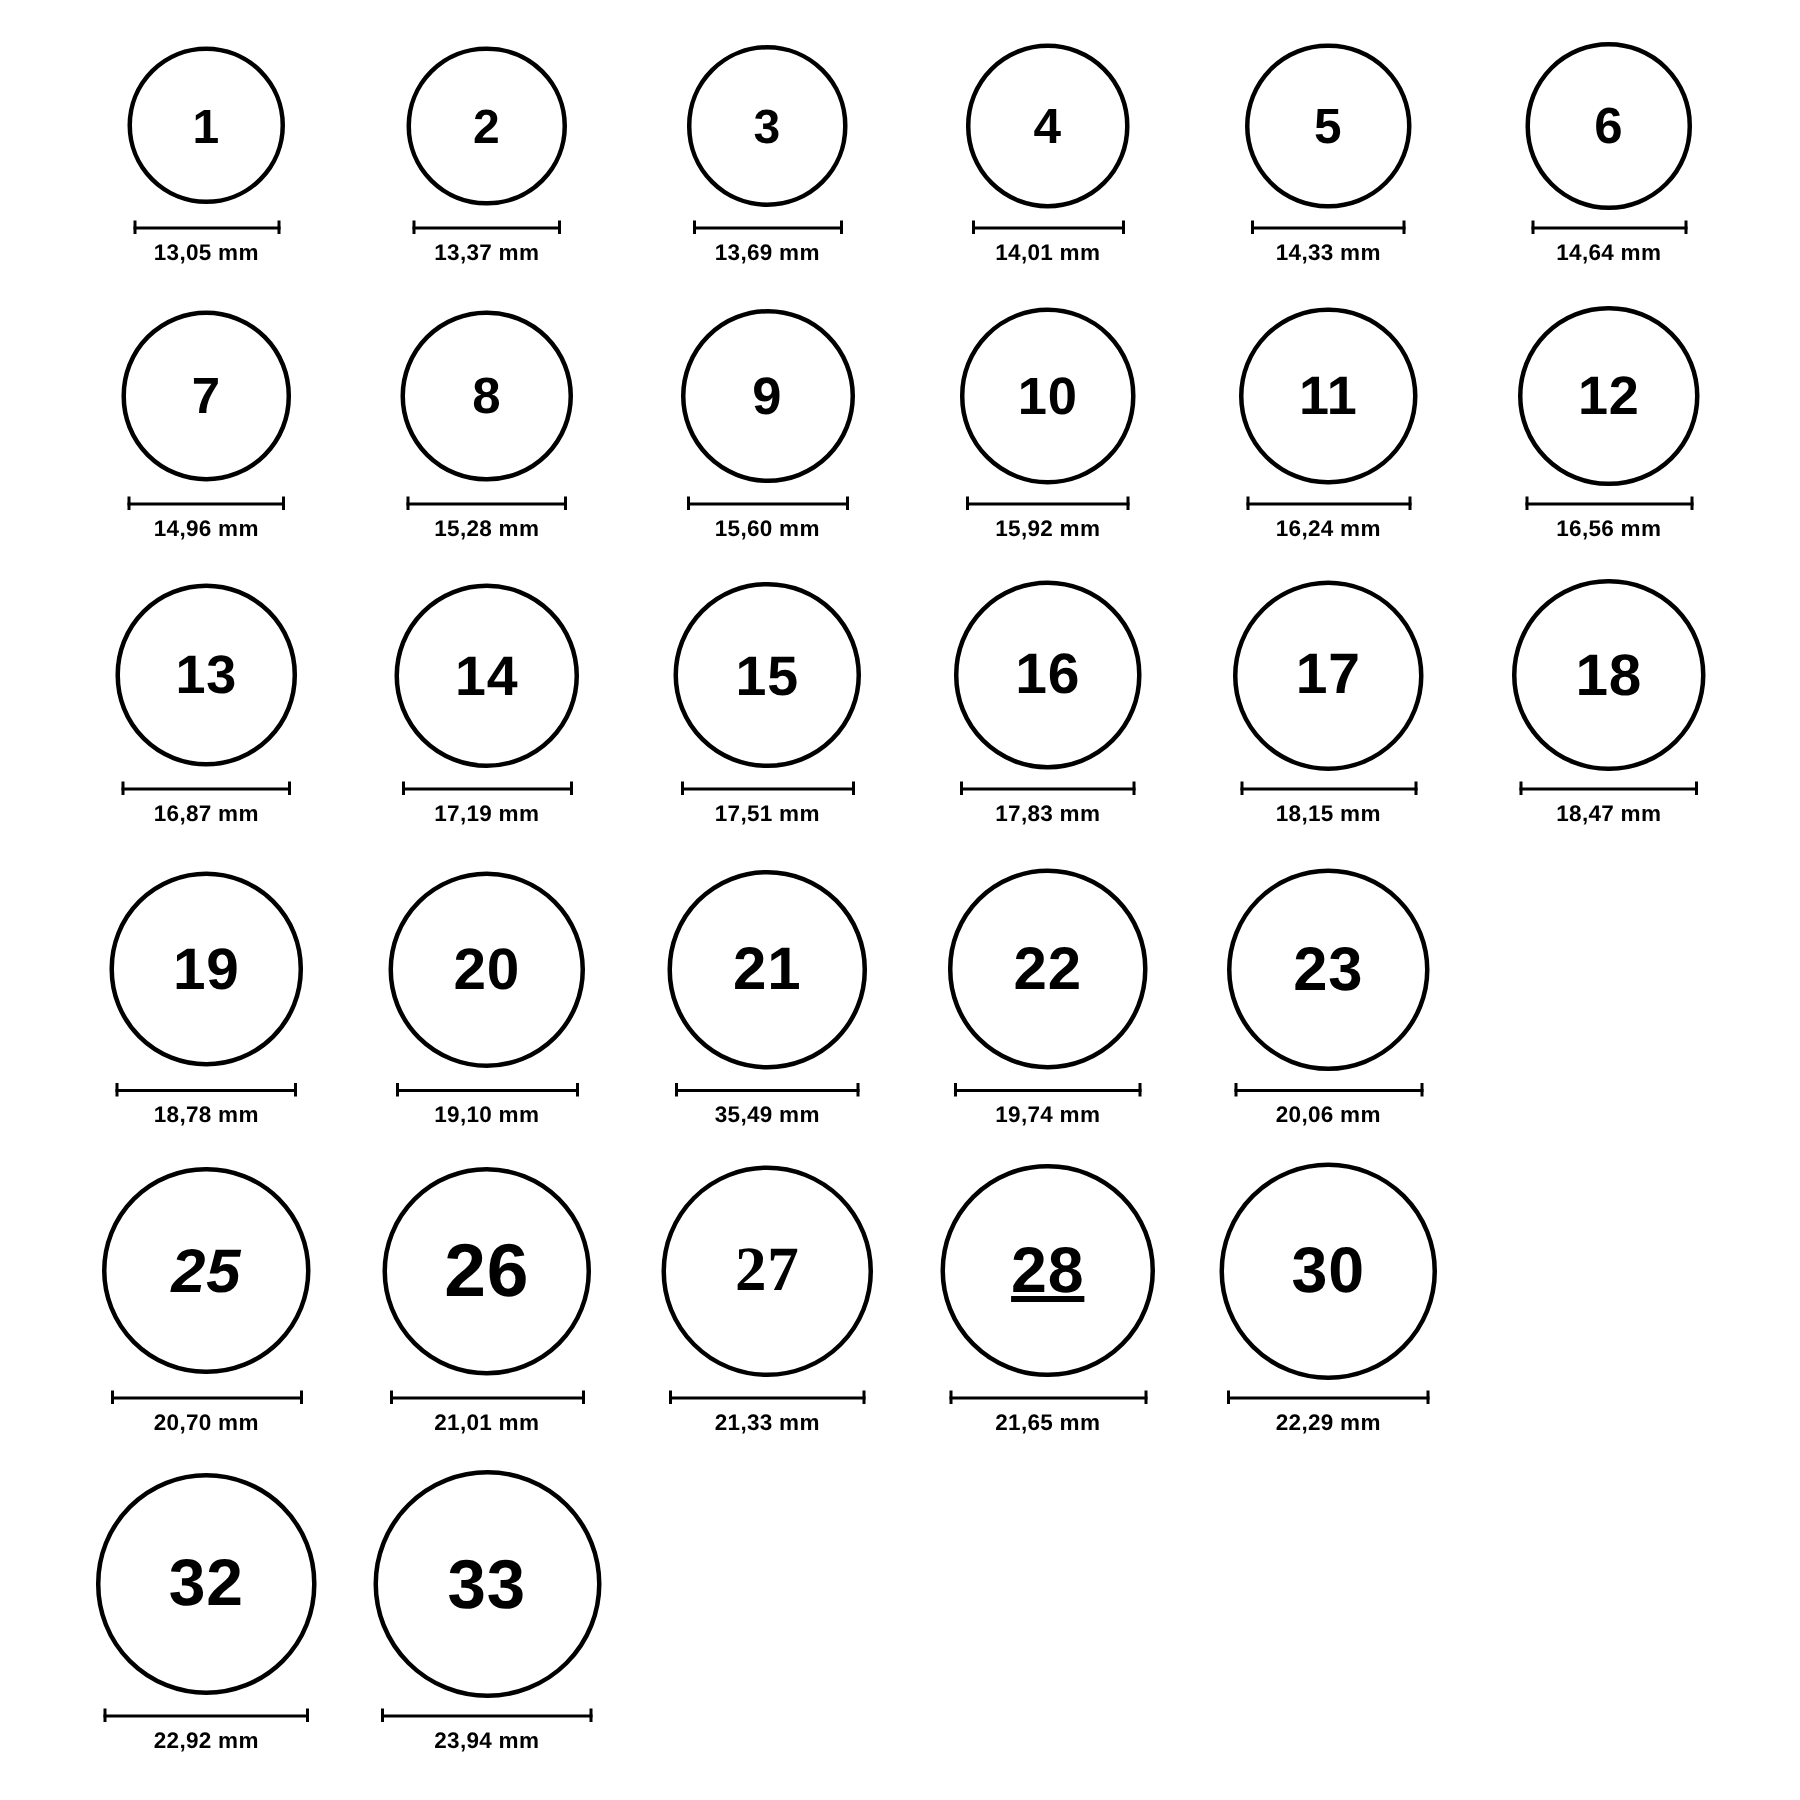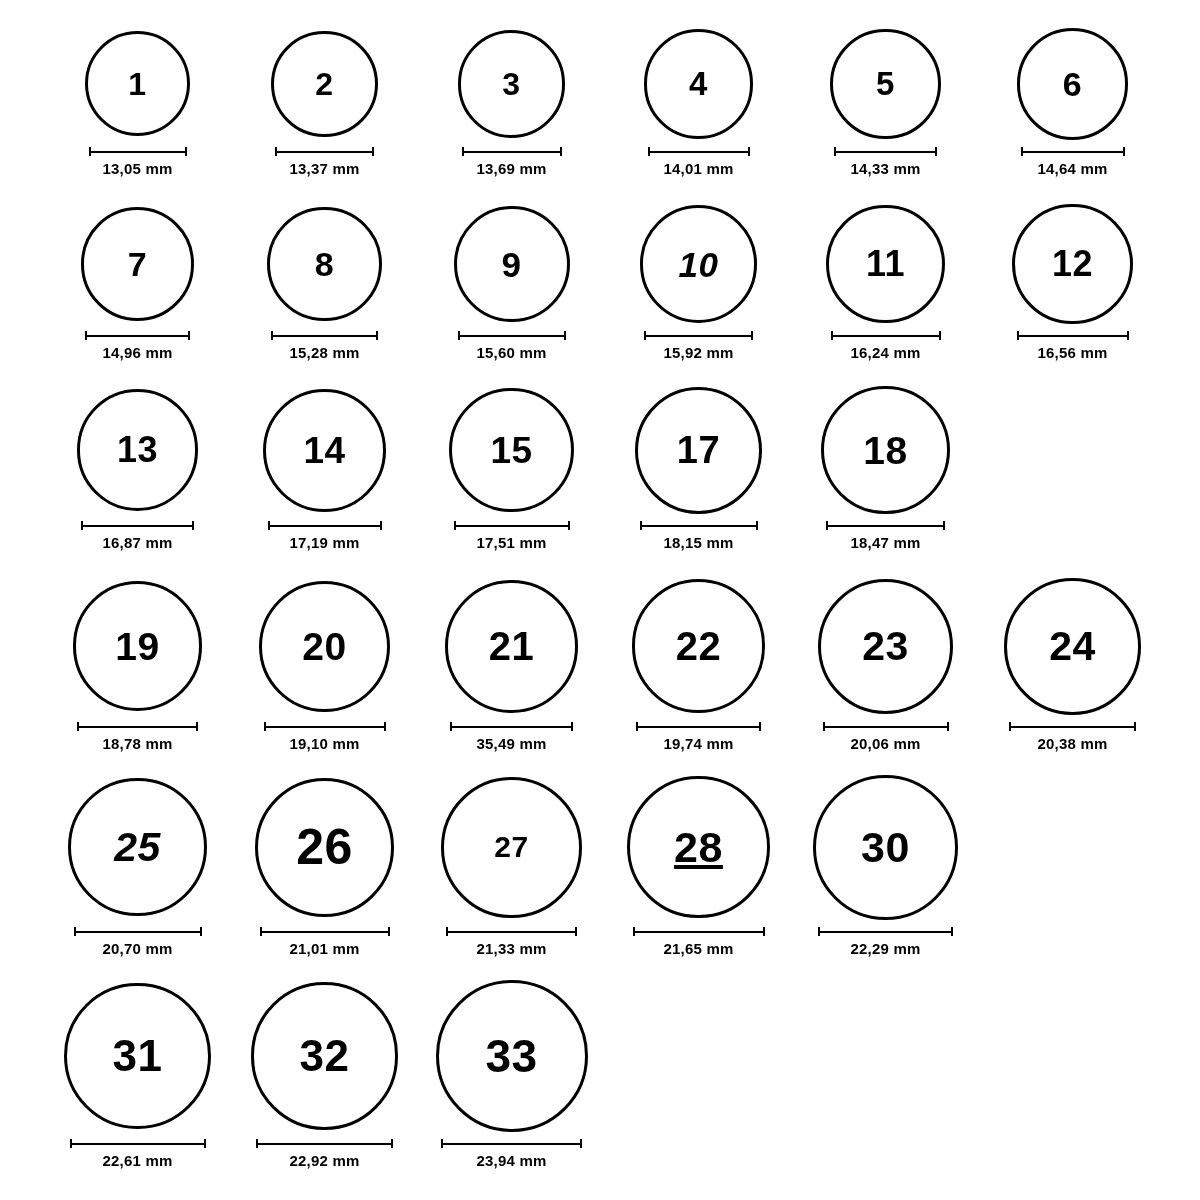--- a/index.html
+++ b/index.html
@@ -222,21 +222,21 @@
           <div class="dim-bar" style="width: 108px;">
             <div class="line"></div>
             <div class="cap-l"></div>
             <div class="cap-r"></div>
           </div>
           <div class="dim-label">15,60 mm</div>
         </div>
       </div>
       <div class="cell">
         <div class="circle-wrap" style="height: 120.149px;">
-          <div class="circle" style="width: 117.387px; height: 117.387px; font-style: italic;">
+          <div class="circle" style="width: 117.387px; height: 117.387px;">
             <span class="size-num" style="font-size: 35px;">10</span>
           </div>
         </div>
         <div class="dim-wrap">
           <div class="dim-bar" style="width: 109px;">
             <div class="line"></div>
             <div class="cap-l"></div>
             <div class="cap-r"></div>
           </div>
           <div class="dim-label">15,92 mm</div>
@@ -314,20 +314,35 @@
           <div class="dim-bar" style="width: 116px;">
             <div class="line"></div>
             <div class="cap-l"></div>
             <div class="cap-r"></div>
           </div>
           <div class="dim-label">17,51 mm</div>
         </div>
       </div>
       <div class="cell">
         <div class="circle-wrap" style="height: 128.392px;">
+          <div class="circle" style="width: 125.63px; height: 125.63px;">
+            <span class="size-num" style="font-size: 38px;">16</span>
+          </div>
+        </div>
+        <div class="dim-wrap">
+          <div class="dim-bar" style="width: 117px;">
+            <div class="line"></div>
+            <div class="cap-l"></div>
+            <div class="cap-r"></div>
+          </div>
+          <div class="dim-label">17,83 mm</div>
+        </div>
+      </div>
+      <div class="cell">
+        <div class="circle-wrap" style="height: 128.392px;">
           <div class="circle" style="width: 127.011px; height: 127.011px;">
             <span class="size-num" style="font-size: 38px;">17</span>
           </div>
         </div>
         <div class="dim-wrap">
           <div class="dim-bar" style="width: 118px;">
             <div class="line"></div>
             <div class="cap-l"></div>
             <div class="cap-r"></div>
           </div>
@@ -419,35 +434,20 @@
         </div>
         <div class="dim-wrap">
           <div class="dim-bar" style="width: 126px;">
             <div class="line"></div>
             <div class="cap-l"></div>
             <div class="cap-r"></div>
           </div>
           <div class="dim-label">20,06 mm</div>
         </div>
       </div>
-      <div class="cell">
-        <div class="circle-wrap" style="height: 136.635px;">
-          <div class="circle" style="width: 136.635px; height: 136.635px;">
-            <span class="size-num" style="font-size: 41px;">24</span>
-          </div>
-        </div>
-        <div class="dim-wrap">
-          <div class="dim-bar" style="width: 127px;">
-            <div class="line"></div>
-            <div class="cap-l"></div>
-            <div class="cap-r"></div>
-          </div>
-          <div class="dim-label">20,38 mm</div>
-        </div>
-      </div>
     </div>
     <div class="row" style="position: absolute; top: 775px; left: 0px; width: 1200px;">
       <div class="cell">
         <div class="circle-wrap" style="height: 144.879px; font-style: italic;">
           <div class="circle" style="width: 138.017px; height: 138.017px;">
             <span class="size-num" style="font-size: 41px;">25</span>
           </div>
         </div>
         <div class="dim-wrap">
           <div class="dim-bar" style="width: 128px;">
@@ -469,21 +469,21 @@
             <div class="line"></div>
             <div class="cap-l"></div>
             <div class="cap-r"></div>
           </div>
           <div class="dim-label">21,01 mm</div>
         </div>
       </div>
       <div class="cell">
         <div class="circle-wrap" style="height: 144.879px;">
           <div class="circle" style="width: 140.736px; height: 140.736px;">
-            <span class="size-num" style="font-size: 30px;">27</span>
+            <span class="size-num" style="font-size: 42px; font-family: Liberation Serif, serif;">27</span>
           </div>
         </div>
         <div class="dim-wrap">
           <div class="dim-bar" style="width: 131px;">
             <div class="line"></div>
             <div class="cap-l"></div>
             <div class="cap-r"></div>
           </div>
           <div class="dim-label">21,33 mm</div>
         </div>
@@ -513,35 +513,20 @@
           <div class="dim-bar" style="width: 135px;">
             <div class="line"></div>
             <div class="cap-l"></div>
             <div class="cap-r"></div>
           </div>
           <div class="dim-label">22,29 mm</div>
         </div>
       </div>
     </div>
     <div class="row" style="position: absolute; top: 980px; left: 0px; width: 1200px;">
-      <div class="cell">
-        <div class="circle-wrap" style="height: 152px;">
-          <div class="circle" style="width: 146.26px; height: 146.26px;">
-            <span class="size-num" style="font-size: 44px;">31</span>
-          </div>
-        </div>
-        <div class="dim-wrap">
-          <div class="dim-bar" style="width: 136px;">
-            <div class="line"></div>
-            <div class="cap-l"></div>
-            <div class="cap-r"></div>
-          </div>
-          <div class="dim-label">22,61 mm</div>
-        </div>
-      </div>
       <div class="cell">
         <div class="circle-wrap" style="height: 152px;">
           <div class="circle" style="width: 147.598px; height: 147.598px;">
             <span class="size-num" style="font-size: 44px;">32</span>
           </div>
         </div>
         <div class="dim-wrap">
           <div class="dim-bar" style="width: 137px;">
             <div class="line"></div>
             <div class="cap-l"></div>

